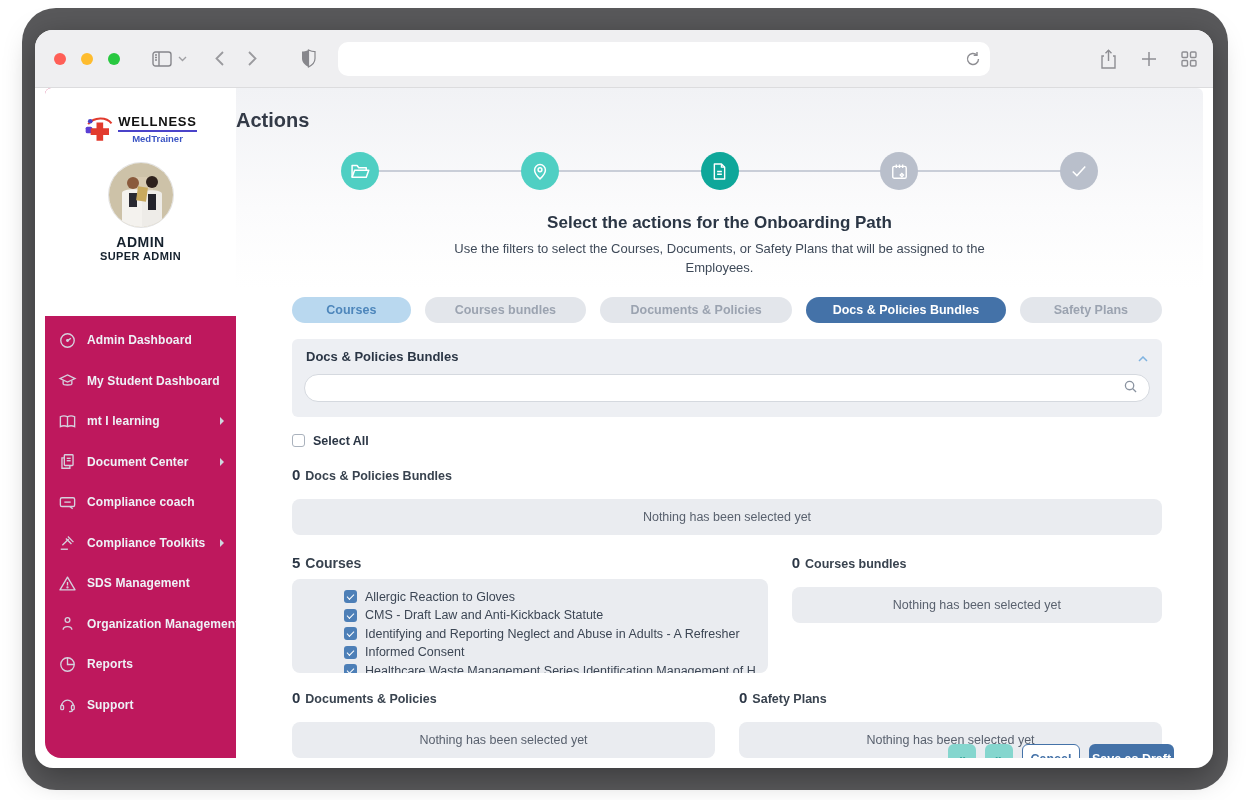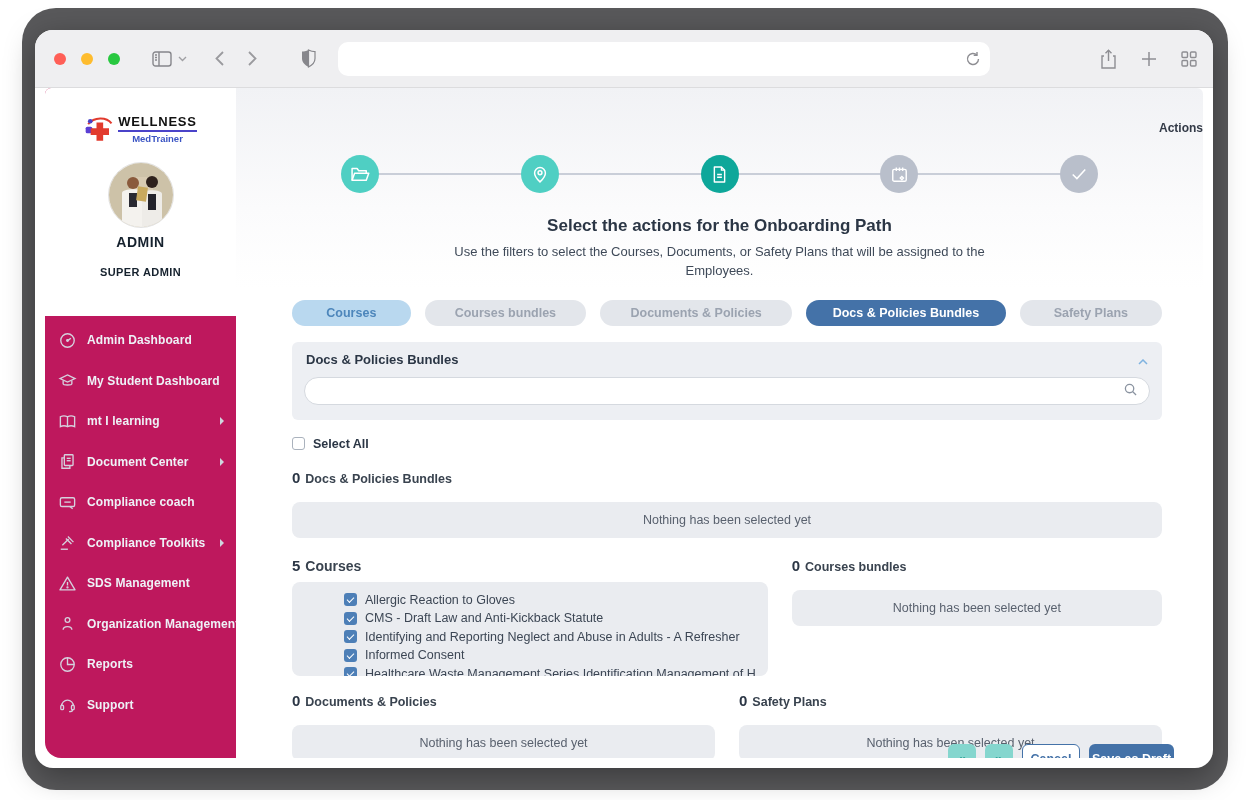--- a/index.html
+++ b/index.html
@@ -29,31 +29,31 @@
 
   
   .sidebar { width:191px; flex:none; background:#be185d; display:flex; flex-direction:column; }
   .sidebar-top { background:#ffffff; height:228px; text-align:center; padding-top:26px; }
   .logo { display:flex; align-items:flex-start; justify-content:center; gap:4px; }
   .logo-text { text-align:left; }
   .brand { font-size:13px; font-weight:bold; letter-spacing:.8px; color:#111111; display:block; border-bottom:2px solid #4a43c9; padding-bottom:1px; }
   .brand-sub { font-size:9.5px; font-weight:bold; color:#3b55c4; display:block; text-align:center; margin-top:1px; }
   .avatar { width:66px; height:66px; border-radius:50%; overflow:hidden; margin:16px auto 6px; border:1px solid #e2e2e2; }
   .user-name { font-size:14px; font-weight:bold; color:#16222e; letter-spacing:.5px; }
-  .user-role { font-size:11px; font-weight:bold; color:#16222e; margin-top:16px; letter-spacing:.4px; }
+  .user-role { font-size:11px; font-weight:bold; color:#16222e; margin-top:0; letter-spacing:.4px; }
   .menu { padding-top:4px; }
   .menu-item { height:40.5px; display:flex; align-items:center; padding:0 12px 0 13px; color:#eef2f7; cursor:pointer; }
   .menu-item .mi-icon { width:19px; height:19px; flex:none; color:#d8e0e9; opacity:.92; }
   .menu-item .mi-label { font-size:12px; font-weight:bold; margin-left:10px; flex:1; letter-spacing:.1px; white-space:nowrap; }
   .menu-item .mi-caret { width:0; height:0; border-left:4px solid #cfd6de; border-top:4px solid transparent; border-bottom:4px solid transparent; }
 
   
   .main { flex:1; position:relative; background:linear-gradient(#f1f2f5 0px, #fbfbfc 120px, #ffffff 200px); overflow:hidden; }
   .content { padding:0 41px 0 56px; }
-  .actions-title { margin-top:33px; text-align:right; font-size:12px; font-weight:600; color:#333a47; }
+  .actions-title { margin-top:21px; text-align:left; font-size:20px; font-weight:600; color:#333a47; }
 
   .stepper { width:757px; margin:20px auto 0; display:flex; justify-content:space-between; position:relative; }
   .stepper::before { content:''; position:absolute; left:19px; right:19px; top:50%; height:2px; margin-top:-1px; background:#c9ced8; }
   .step { width:38px; height:38px; border-radius:50%; display:flex; align-items:center; justify-content:center; position:relative; z-index:1; color:#ffffff; cursor:pointer; }
   .step.done { background:#4fcfc3; }
   .step.active { background:#0ea79a; }
   .step.todo { background:#b9bfcb; }
 
   .heading { margin-top:23px; text-align:center; font-size:17px; font-weight:600; color:#2b3645; }
   .subheading { margin:7px auto 6px; max-width:565px; text-align:center; font-size:13px; line-height:1.45; color:#3f4a59; }

